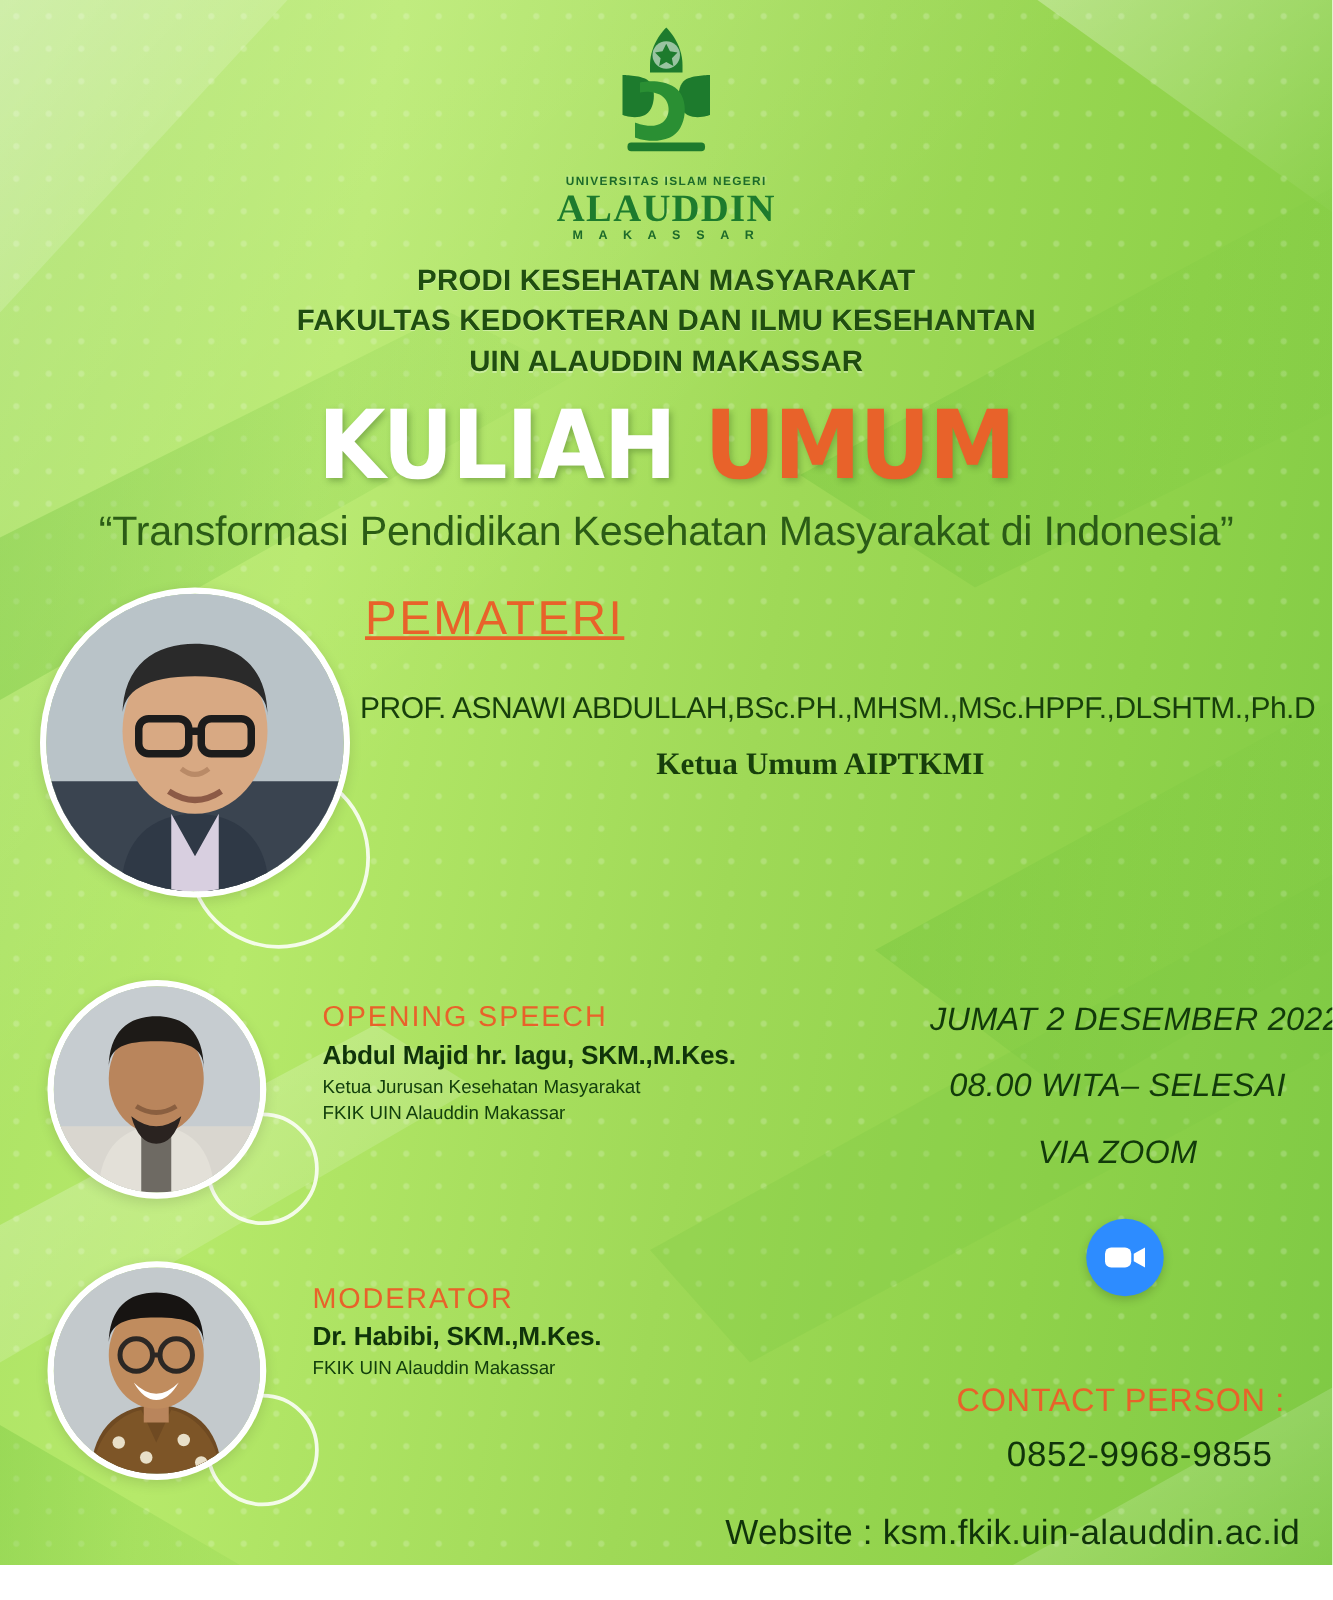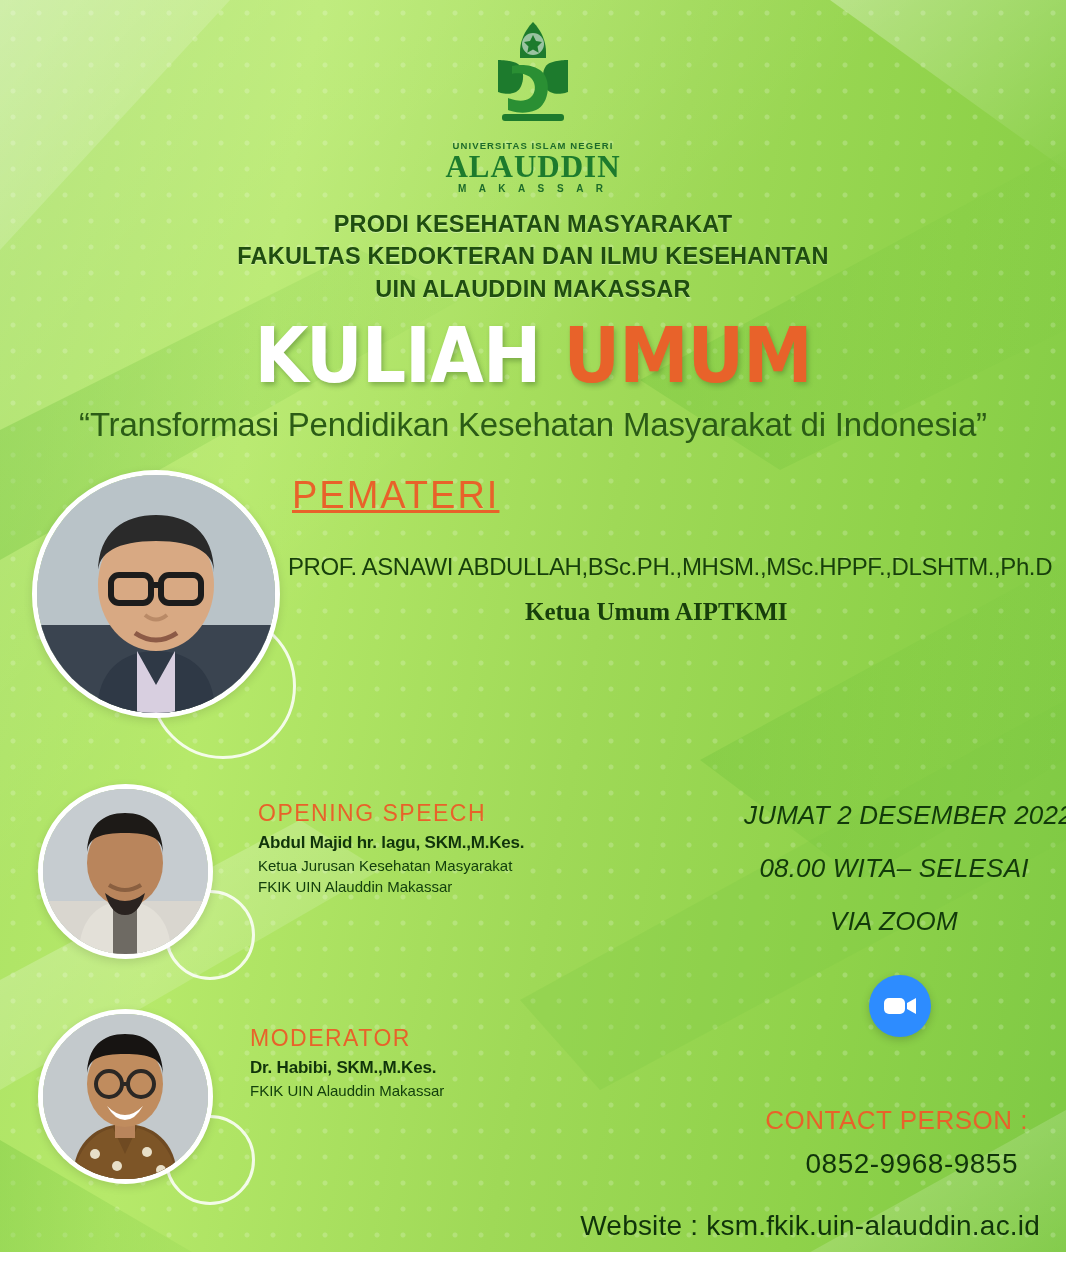--- a/index.html
+++ b/index.html
@@ -158,21 +158,21 @@
     left: 0; width: 100%;
   }
   .role-label {
     color: #e8622a;
     font-size: 23px;
     letter-spacing: 1.5px;
     font-weight: normal;
   }
   .person-name {
     color: #10340a;
-    font-size: 17px;
+    font-size: 21px;
     font-weight: bold;
     margin-top: 6px;
     letter-spacing: -0.2px;
   }
   .person-sub {
     color: #13400c;
     font-size: 15px;
     margin-top: 4px;
   }
 

